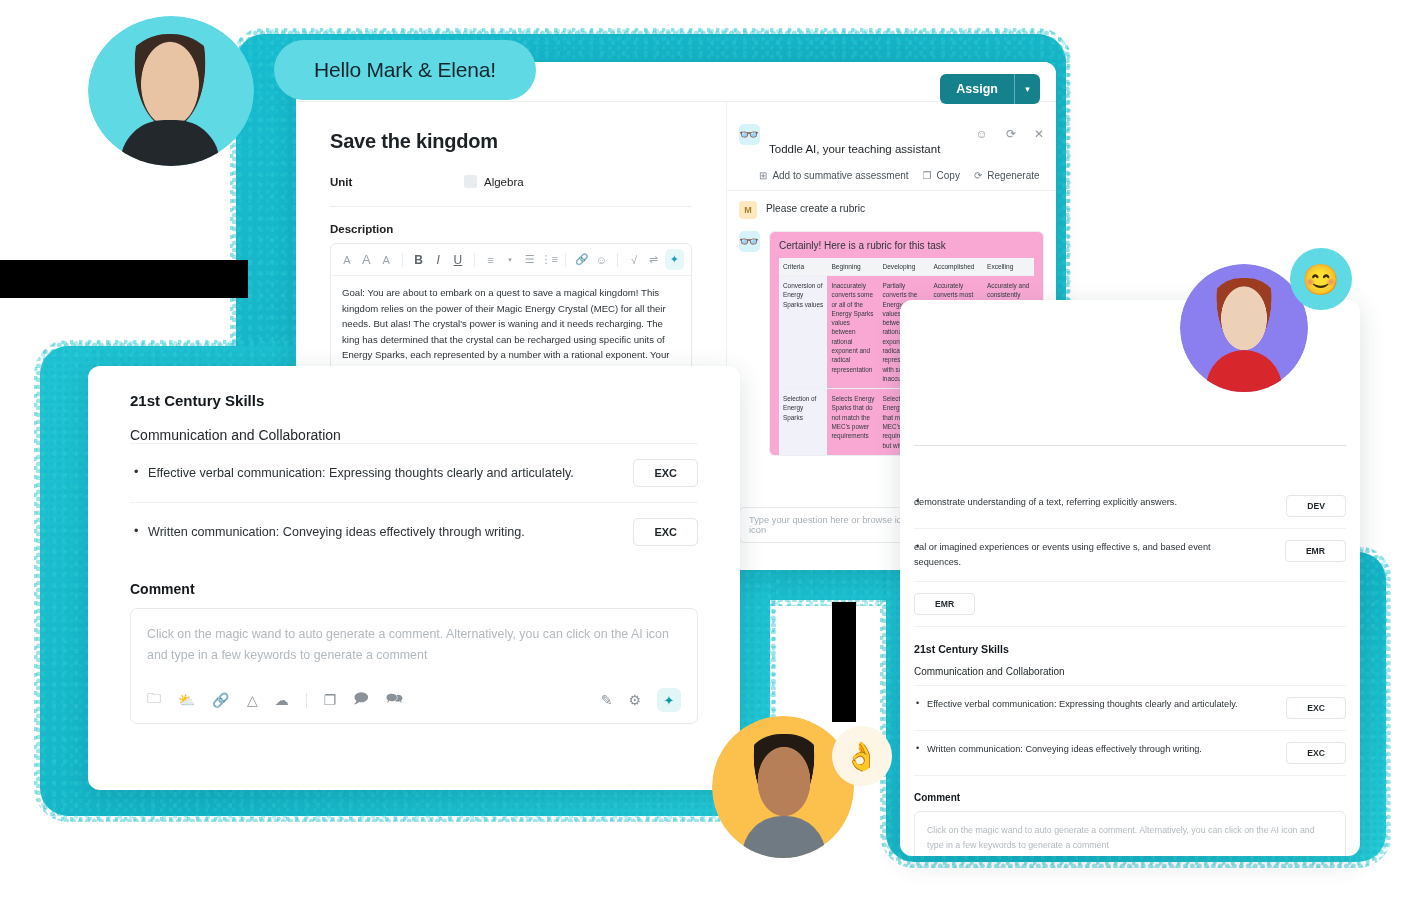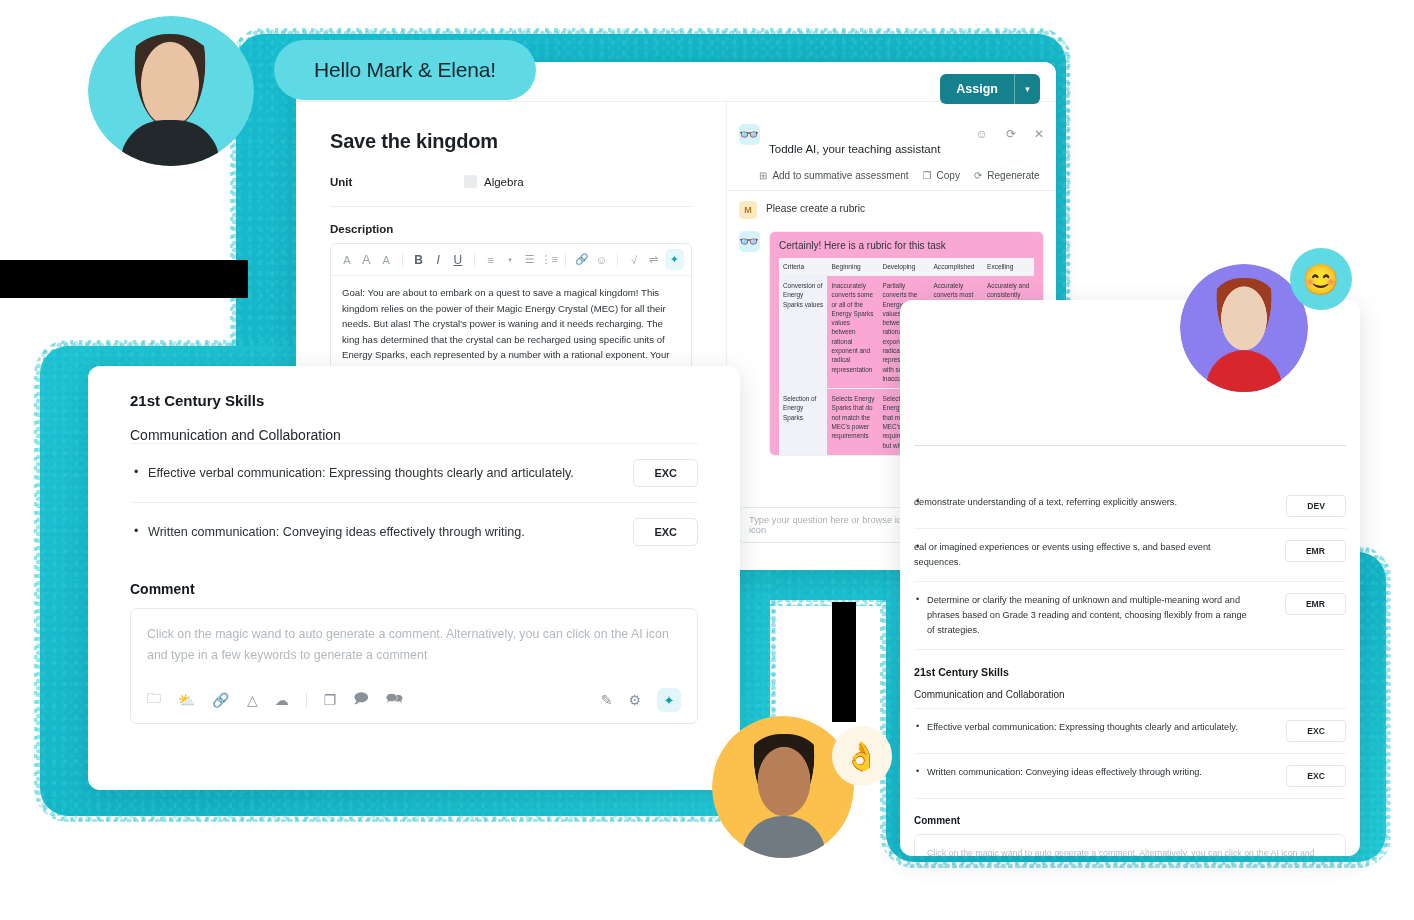--- a/index.html
+++ b/index.html
@@ -323,21 +323,20 @@
 
       <div class="rc-row">
         <div class="rc-text" style="padding-left:0">demonstrate understanding of a text, referring explicitly answers.</div>
         <div class="chip-sm">DEV</div>
       </div>
       <div class="rc-row">
         <div class="rc-text" style="padding-left:0">eal or imagined experiences or events using effective s, and based event sequences.</div>
         <div class="chip-sm">EMR</div>
       </div>
       <div class="rc-row">
-        <div class="rc-text">Determine or clarify the meaning of unknown and multiple-meaning word and phrases based on Grade 3 reading and content, choosing flexibly from a range of strategies.</div>
         <div class="chip-sm">EMR</div>
       </div>
 
       <div class="rc-h1">21st Century Skills</div>
       <div class="rc-h2">Communication and Collaboration</div>
 
       <div class="rc-row" style="margin-top:8px;border-top:1px solid #eef1f2">
         <div class="rc-text">Effective verbal communication: Expressing thoughts clearly and articulately.</div>
         <div class="chip-sm">EXC</div>
       </div>

